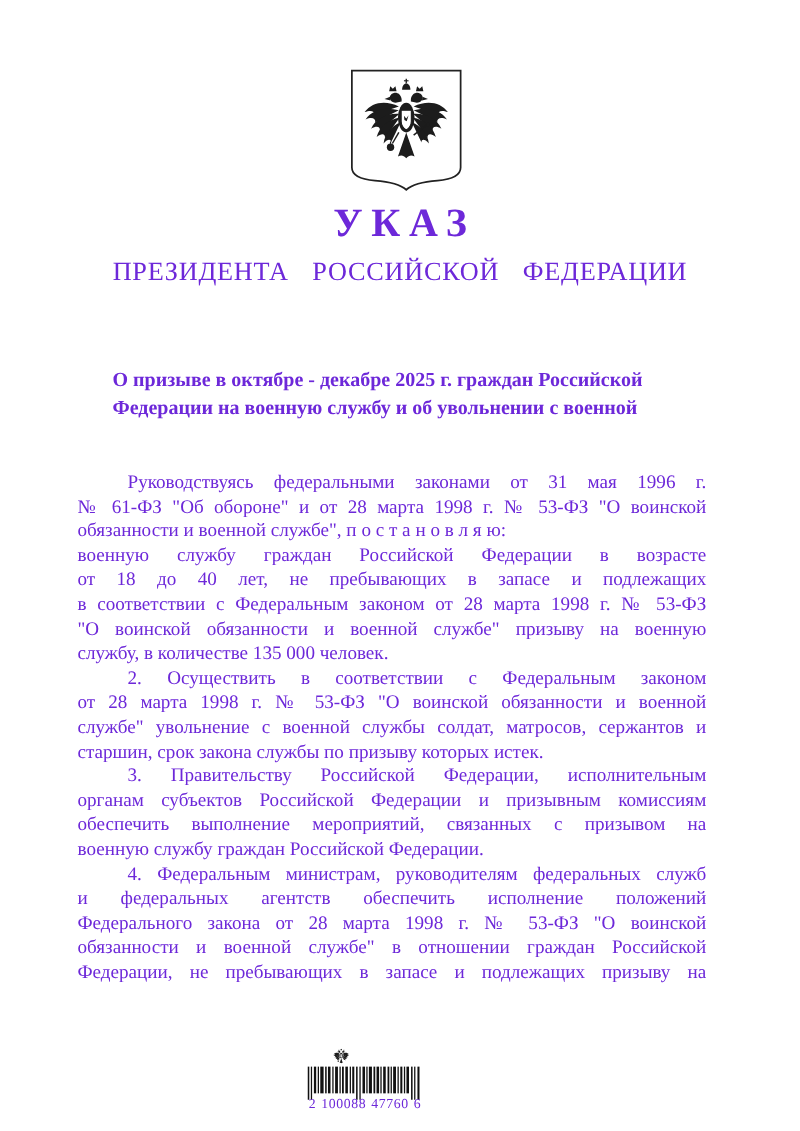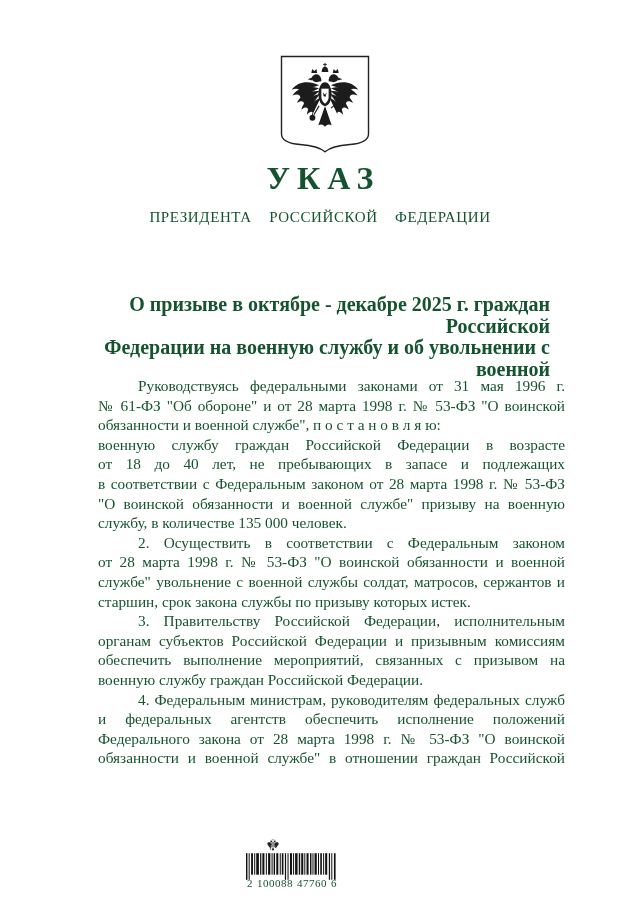--- a/index.html
+++ b/index.html
@@ -1,38 +1,38 @@
 <!DOCTYPE html>
 <html><head>
 <meta charset="utf-8">
 <style>
   html,body{margin:0;padding:0;background:#ffffff;}
   .page{
     position:relative;width:640px;height:905px;background:#ffffff;
-    font-family:"Liberation Serif","DejaVu Serif",serif;color:#14532d;overflow:hidden;
+    font-family:"Liberation Serif","DejaVu Serif",serif;color:#6d28d9;overflow:hidden;
   }
   .emblem{position:absolute;left:280px;top:55px;width:90px;height:99px;}
   .decree-title{
     position:absolute;top:160px;left:0;width:640px;text-align:center;
     font-size:32px;font-weight:bold;letter-spacing:7px;text-indent:7px;line-height:36px;
   }
   .decree-subtitle{
     position:absolute;top:204px;left:0;width:640px;text-align:center;
-    font-size:15px;word-spacing:13px;letter-spacing:0.6px;line-height:26px;
+    font-size:21px;word-spacing:13px;letter-spacing:0.6px;line-height:26px;
   }
   .doc-heading{
-    position:absolute;top:294px;left:90px;width:460px;text-align:right;
-    font-size:20px;font-weight:bold;line-height:21.5px;
+    position:absolute;top:294px;left:90px;width:460px;text-align:left;
+    font-size:16px;font-weight:bold;line-height:21.5px;
   }
   .doc-body{
     position:absolute;top:376px;left:62px;width:503px;
     font-size:15.3px;line-height:19.6px;
   }
   .line{text-align:justify;text-align-last:justify;height:19.6px;overflow:visible;white-space:nowrap;}
-  .line{white-space:normal;margin-left:36px;}
+  .line{white-space:normal;}
   .line.indent{text-indent:40px;}
   .line.no-stretch{text-align-last:left;}
   .footer{position:absolute;left:246px;top:839px;width:92px;}
   .mini-eagle{display:block;margin-left:16px;height:14px;}
   .barcode-bars{display:block;}
   .barcode-digits{
     display:flex;justify-content:space-between;align-items:baseline;
     font-size:11px;line-height:12px;letter-spacing:0.5px;padding:0 1px;margin-top:-3px;
   }
   svg{display:block;}
@@ -119,20 +119,21 @@
         <div class="line indent">3. Правительству Российской Федерации, исполнительным</div>
         <div class="line">органам субъектов Российской Федерации и призывным комиссиям</div>
         <div class="line">обеспечить выполнение мероприятий, связанных с призывом на</div>
         <div class="line no-stretch">военную службу граждан Российской Федерации.</div>
       </div>
       <div class="para">
         <div class="line indent">4. Федеральным министрам, руководителям федеральных служб</div>
         <div class="line">и федеральных агентств обеспечить исполнение положений</div>
         <div class="line">Федерального закона от 28 марта 1998 г. № 53-ФЗ "О воинской</div>
         <div class="line">обязанности и военной службе" в отношении граждан Российской</div>
+        <div class="line">Федерации, не пребывающих в запасе и подлежащих призыву на</div>
       </div>
     </div>
 
   <div class="footer">
     <svg class="mini-eagle" width="22" height="14" viewBox="0 0 100 64">
       <use href="#dbl-eagle" x="18" y="-4" width="64" height="68"></use>
     </svg>
     <svg class="barcode-bars" width="90" height="27" viewBox="0 0 88 26">
       <g fill="#111111">
         <rect x="0" y="0" width="1.4" height="26"></rect>

